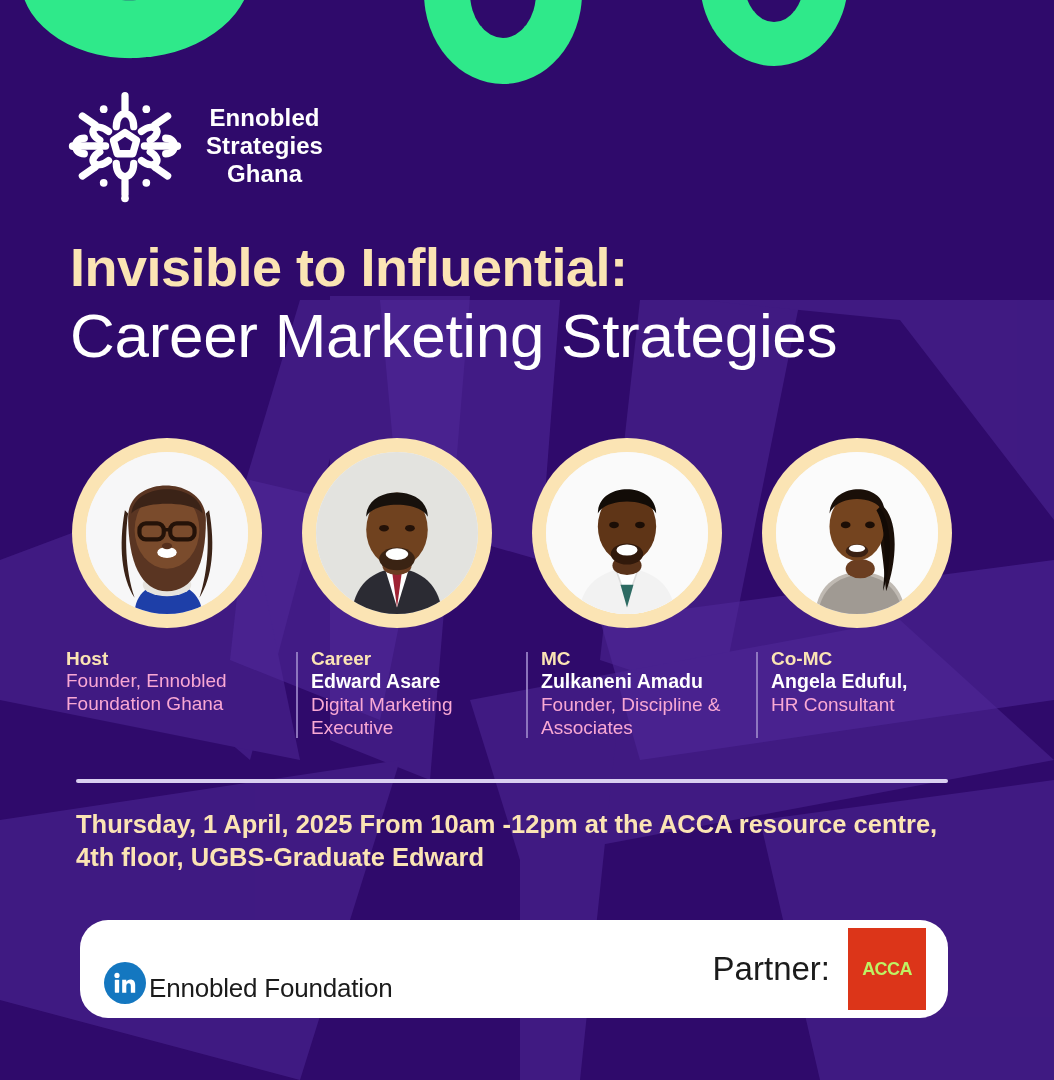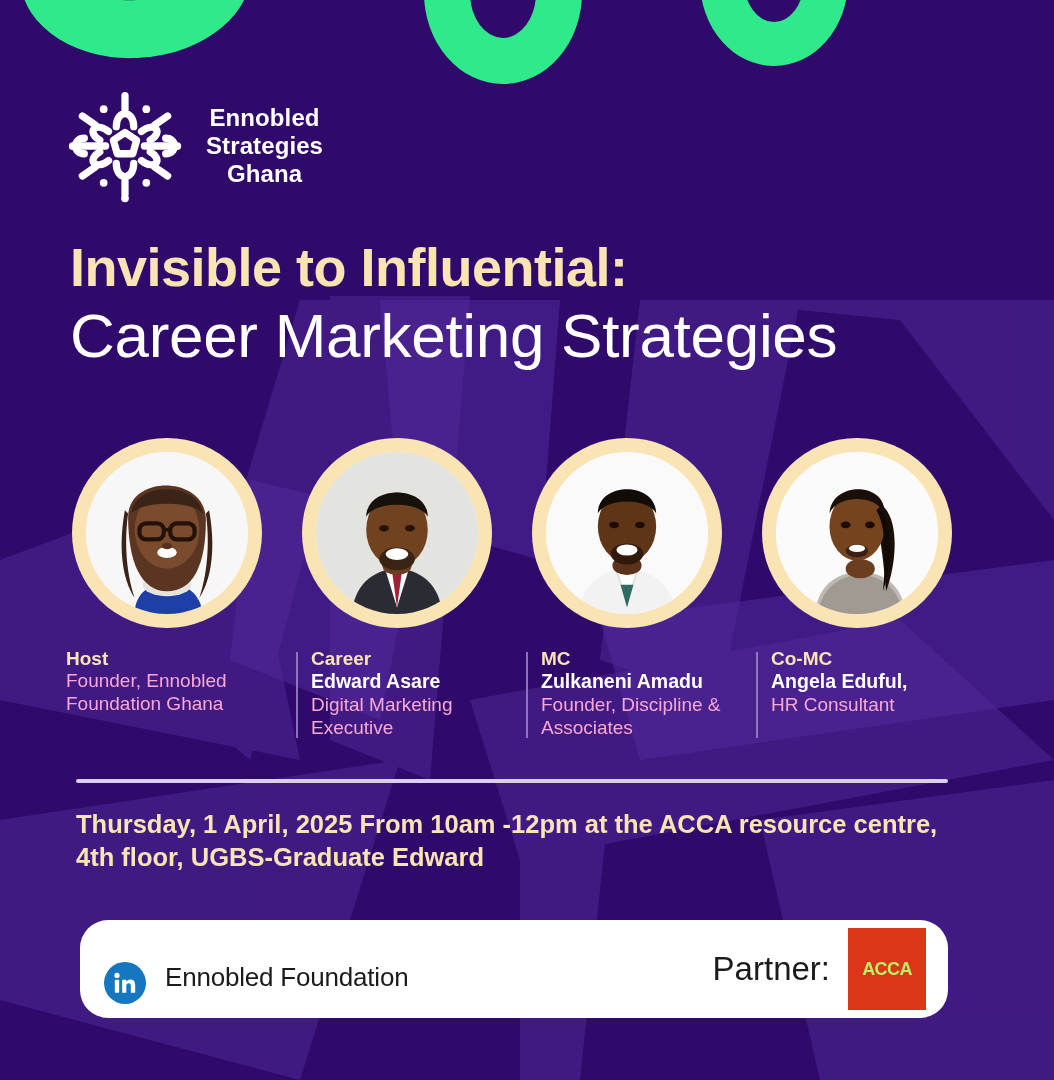--- a/index.html
+++ b/index.html
@@ -106,21 +106,21 @@
     color:#FBE4B4;font-weight:bold;font-size:25.5px;line-height:1.3;
   }
 
   
   .footer{
     position:absolute;left:80px;top:920px;width:868px;height:98px;
     background:#FFFFFF;border-radius:28px;z-index:6;
     display:flex;align-items:center;justify-content:space-between;
     padding:0 22px 0 24px;box-sizing:border-box;
   }
-  .f-left{display:flex;align-items:flex-start;gap:19px;margin-top:28px;}
+  .f-left{display:flex;align-items:flex-end;gap:3px;margin-top:28px;}
   .li-badge{
     width:42px;height:42px;border-radius:50%;background:#1477C0;
     display:flex;align-items:center;justify-content:center;flex:0 0 auto;
   }
   .li-badge svg{width:26px;height:26px;display:block;}
   .f-left-label{color:#1B1B1B;font-size:26px;font-weight:400;letter-spacing:-.2px;}
   .f-right{display:flex;align-items:center;gap:18px;}
   .partner-label{color:#1B1B1B;font-size:33px;font-weight:400;}
   .acca{
     width:78px;height:82px;background:#DC3519;

